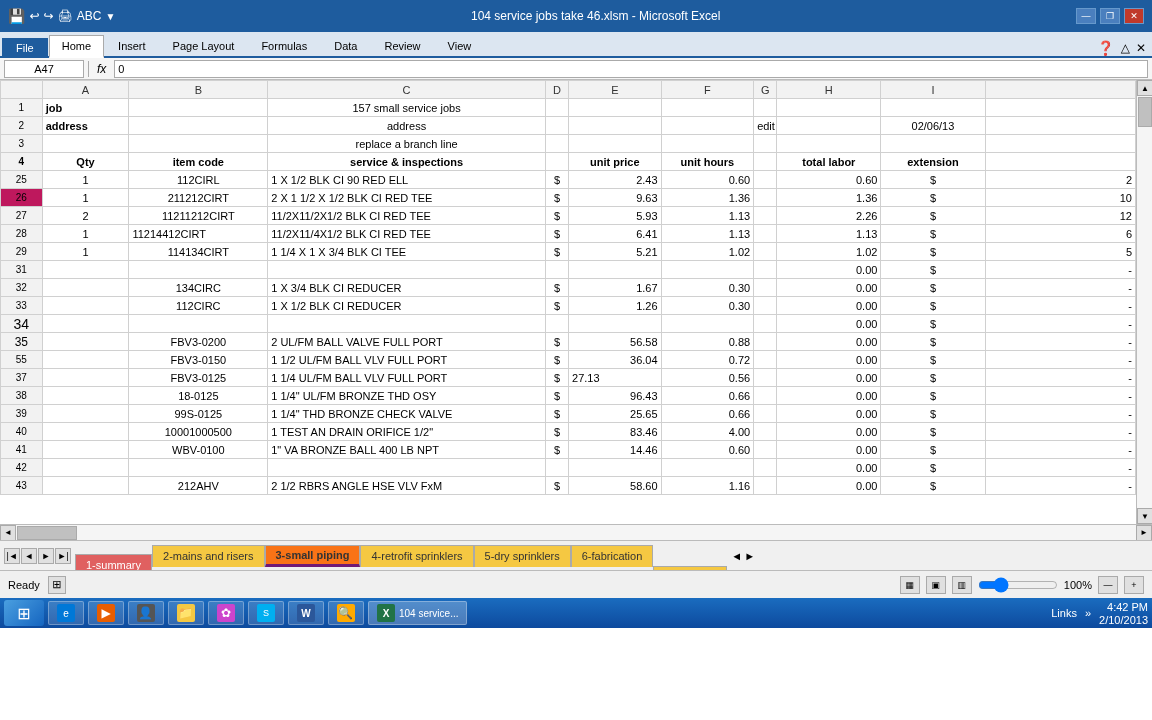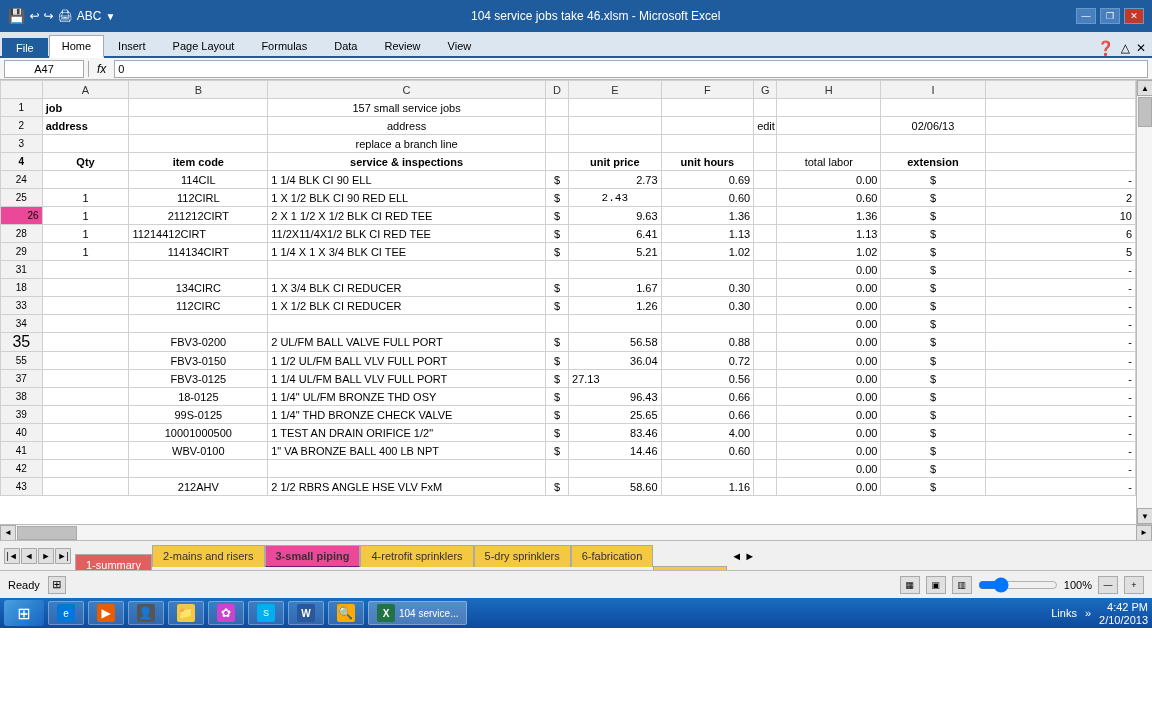--- a/index.html
+++ b/index.html
@@ -137,21 +137,21 @@
       border: 1px solid #aaa;
       border-bottom: none;
       background: #d4d4d4;
       cursor: pointer;
       height: 22px;
       display: flex;
       align-items: center;
     }
     .sheet-tab.highlight-1 { background: #e06060; color: white; margin-top: 18px; }
     .sheet-tab.highlight-2 { background: #f5c842; color: #333; }
-    .sheet-tab.highlight-3 { background: #ec4899; color: #333; font-weight: bold; border-bottom: 1px solid #701a75; }
+    .sheet-tab.highlight-3 { background: #f97316; color: #333; font-weight: bold; border-bottom: 3px solid #701a75; }
     .sheet-tab.highlight-4 { background: #f5c842; color: #333; }
     .sheet-tab.highlight-5 { background: #f5c842; color: #333; }
     .sheet-tab.highlight-6 { background: #f5c842; color: #333; }
     .sheet-tab.highlight-7 { background: #f5c842; color: #333; margin-top: 42px; }
 
     
     #status-bar {
       height: 28px;
       background: #f0f0f0;
       border-top: 1px solid #bbb;
@@ -316,63 +316,63 @@
 
               <tr class="header-row">
                 <td style="background:#f2f2f2; text-align:center; font-size:10px;">4</td>
                 <td style="text-align:center; font-weight:bold;">Qty</td>
                 <td style="text-align:center; font-weight:bold;">item code</td>
                 <td style="text-align:center; font-weight:bold;">service &amp; inspections</td>
                 <td></td>
                 <td style="text-align:center; font-weight:bold;">unit price</td>
                 <td style="text-align:center; font-weight:bold;">unit hours</td>
                 <td></td>
-                <td style="text-align:center; font-weight:normal;">total labor</td>
+                <td style="text-align:center; font-weight:bold;">total labor</td>
                 <td style="text-align:center; font-weight:bold;">extension</td>
                 <td></td>
               </tr>
 
-            <tr>
-                  <td style="background: rgb(242, 242, 242); text-align: center; font-size: 10px;">24</td>
-                  <td style="text-align: center;"></td>
-                  <td style="text-align: center;">114CIL</td>
-                  <td style="">1 1/4 BLK CI 90 ELL</td>
-                  <td style="text-align: center;">$</td>
-                  <td style="text-align: right;">2.73</td>
-                  <td style="text-align: right;">0.69</td>
-                  <td style=""></td>
-                  <td style="text-align: right;">0.00</td>
-                  <td style="text-align: center;">$</td>
-                  <td style="text-align: right;">-</td>
-                </tr>
                 <tr>
                   <td style="background: rgb(242, 242, 242); text-align: center; font-size: 10px;">25</td>
                   <td style="text-align: center;">1</td>
                   <td style="text-align: center;">112CIRL</td>
                   <td style="">1 X 1/2 BLK CI 90 RED ELL</td>
                   <td style="text-align: center;">$</td>
-                  <td style="text-align: center; font-family: Liberation Mono, monospace;">2.43</td>
+                  <td style="text-align: right;">2.43</td>
                   <td style="text-align: right;">0.60</td>
                   <td style=""></td>
                   <td style="text-align: right;">0.60</td>
                   <td style="text-align: center;">$</td>
                   <td style="text-align: right;">2</td>
                 </tr>
                 <tr>
-                  <td style="background: #ec4899; text-align: right; font-size: 10px;">26</td>
+                  <td style="background: #be185d; text-align: center; font-size: 10px;">26</td>
                   <td style="text-align: center;">1</td>
                   <td style="text-align: center;">211212CIRT</td>
                   <td style="">2 X 1 1/2 X 1/2 BLK CI RED TEE</td>
                   <td style="text-align: center;">$</td>
                   <td style="text-align: right;">9.63</td>
                   <td style="text-align: right;">1.36</td>
                   <td style=""></td>
                   <td style="text-align: right;">1.36</td>
                   <td style="text-align: center;">$</td>
                   <td style="text-align: right;">10</td>
+                </tr>
+                <tr>
+                  <td style="background: rgb(242, 242, 242); text-align: center; font-size: 10px;">27</td>
+                  <td style="text-align: center;">2</td>
+                  <td style="text-align: center;">11211212CIRT</td>
+                  <td style="">11/2X11/2X1/2 BLK CI RED TEE</td>
+                  <td style="text-align: center;">$</td>
+                  <td style="text-align: right;">5.93</td>
+                  <td style="text-align: right;">1.13</td>
+                  <td style=""></td>
+                  <td style="text-align: right;">2.26</td>
+                  <td style="text-align: center;">$</td>
+                  <td style="text-align: right;">12</td>
                 </tr>
                 <tr>
                   <td style="background: rgb(242, 242, 242); text-align: center; font-size: 10px;">28</td>
                   <td style="text-align: center;">1</td>
                   <td style="">11214412CIRT</td>
                   <td style="">11/2X11/4X1/2 BLK CI RED TEE</td>
                   <td style="text-align: center;">$</td>
                   <td style="text-align: right;">6.41</td>
                   <td style="text-align: right;">1.13</td>
                   <td style=""></td>
@@ -400,21 +400,21 @@
                   <td style=""></td>
                   <td style="text-align: center;"></td>
                   <td style="text-align: right;"></td>
                   <td style="text-align: right;"></td>
                   <td style=""></td>
                   <td style="text-align: right;">0.00</td>
                   <td style="text-align: center;">$</td>
                   <td style="text-align: right;">-</td>
                 </tr>
                 <tr>
-                  <td style="background: rgb(242, 242, 242); text-align: center; font-size: 10px;">18</td>
+                  <td style="background: rgb(242, 242, 242); text-align: center; font-size: 10px;">32</td>
                   <td style="text-align: center;"></td>
                   <td style="text-align: center;">134CIRC</td>
                   <td style="">1 X 3/4 BLK CI REDUCER</td>
                   <td style="text-align: center;">$</td>
                   <td style="text-align: right;">1.67</td>
                   <td style="text-align: right;">0.30</td>
                   <td style=""></td>
                   <td style="text-align: right;">0.00</td>
                   <td style="text-align: center;">$</td>
                   <td style="text-align: right;">-</td>
@@ -426,34 +426,34 @@
                   <td style="">1 X 1/2 BLK CI REDUCER</td>
                   <td style="text-align: center;">$</td>
                   <td style="text-align: right;">1.26</td>
                   <td style="text-align: right;">0.30</td>
                   <td style=""></td>
                   <td style="text-align: right;">0.00</td>
                   <td style="text-align: center;">$</td>
                   <td style="text-align: right;">-</td>
                 </tr>
                 <tr>
-                  <td style="background: rgb(242, 242, 242); text-align: center; font-size: 10px;">34</td>
+                  <td style="background: rgb(242, 242, 242); text-align: center; font-size: 14px;">34</td>
                   <td style="text-align: center;"></td>
                   <td style="text-align: center;"></td>
                   <td style=""></td>
                   <td style="text-align: center;"></td>
                   <td style="text-align: right;"></td>
                   <td style="text-align: right;"></td>
                   <td style=""></td>
                   <td style="text-align: right;">0.00</td>
                   <td style="text-align: center;">$</td>
                   <td style="text-align: right;">-</td>
                 </tr>
                 <tr>
-                  <td style="background: rgb(242, 242, 242); text-align: center; font-size: 16px;">35</td>
+                  <td style="background: rgb(242, 242, 242); text-align: center; font-size: 12px;">35</td>
                   <td style="text-align: center;"></td>
                   <td style="text-align: center;">FBV3-0200</td>
                   <td style="">2 UL/FM BALL VALVE FULL PORT</td>
                   <td style="text-align: center;">$</td>
                   <td style="text-align: right;">56.58</td>
                   <td style="text-align: right;">0.88</td>
                   <td style=""></td>
                   <td style="text-align: right;">0.00</td>
                   <td style="text-align: center;">$</td>
                   <td style="text-align: right;">-</td>

